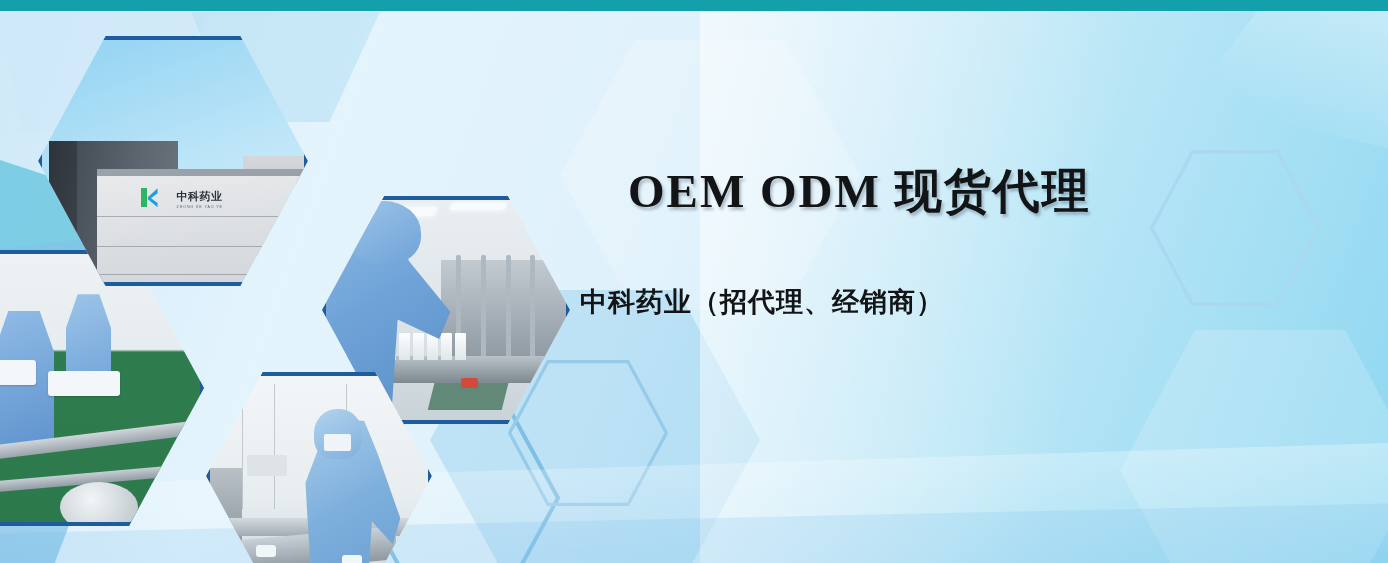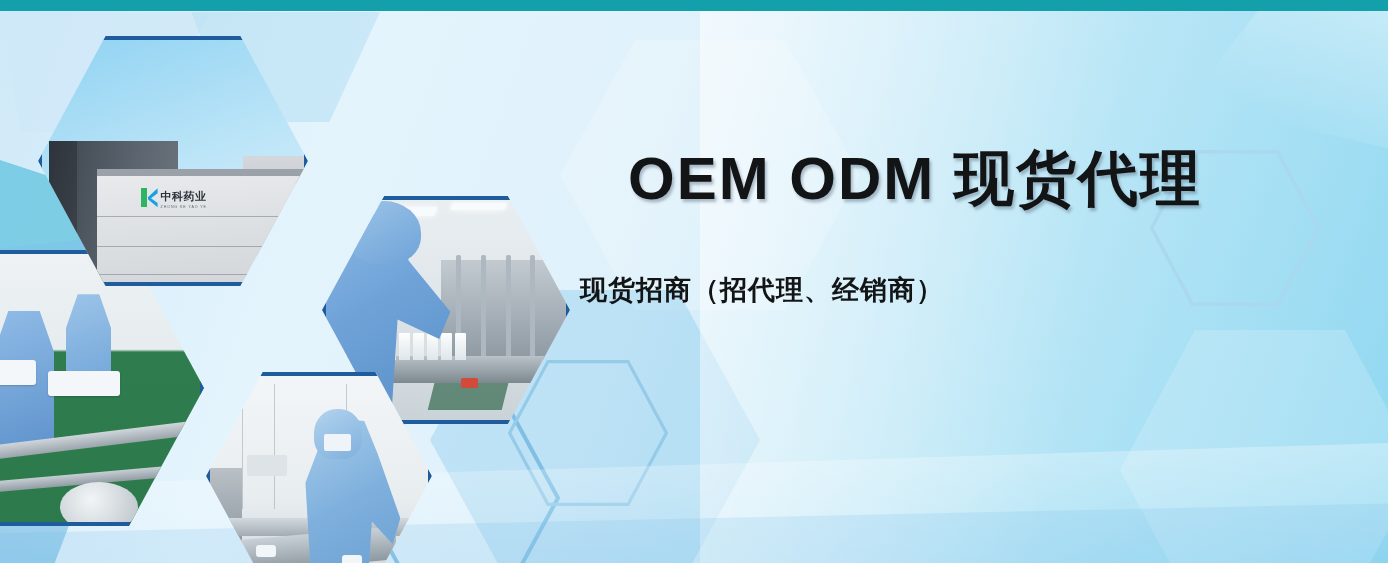--- a/index.html
+++ b/index.html
@@ -91,21 +91,21 @@
   .bld-dark{position:absolute;left:4%;top:42%;width:48%;height:58%;
             background:linear-gradient(100deg,#3b434c,#5d6670 60%,#6d757e);}
   .bld-dark:after{content:"";position:absolute;left:0;top:0;width:22%;height:100%;background:rgba(0,0,0,.22);}
   .bld-main{position:absolute;left:22%;top:56%;width:86%;height:48%;
             background:linear-gradient(175deg,#e8eaec,#cfd3d7);}
   .bld-top{position:absolute;left:22%;top:53%;width:86%;height:6%;background:#9aa1a8;}
   .seam{position:absolute;left:22%;width:86%;height:1px;background:rgba(120,128,136,.55);}
   .s1{top:72%}.s2{top:84%}.s3{top:95%}
   .bld-right{position:absolute;left:76%;top:48%;width:34%;height:40%;
              background:linear-gradient(180deg,#d4d8dc,#aeb4ba);}
-  .logo-wrap{position:absolute;left:38%;top:60%;display:flex;align-items:center;gap:3px;}
+  .logo-wrap{position:absolute;left:38%;top:60%;display:flex;align-items:center;gap:19px;}
   .logo-k{width:17px;height:19px;position:relative;}
   .logo-k .kl{position:absolute;left:0;top:0;width:6px;height:19px;background:#2eb463;}
   .logo-k .kr{position:absolute;left:7px;top:0;width:10px;height:19px;background:#19a0e0;
               clip-path:polygon(0 48%,100% 0,100% 26%,34% 52%,100% 78%,100% 100%,0 56%);}
   .logo-cn{font-size:11px;font-weight:bold;color:#2b3138;letter-spacing:.5px;line-height:1;}
   .logo-en{font-size:3.6px;color:#5b646e;letter-spacing:.9px;line-height:1;margin-top:2px;}
 
   
   .hx2{left:322px;top:196px;width:248px;height:228px;}
   .room2{position:absolute;inset:0;background:linear-gradient(180deg,#e9eef1 0%,#dfe6ea 48%,#c9d2d7 100%);}
@@ -165,21 +165,21 @@
   .g1{left:22%;top:83%;width:9%;height:6%;}
   .g2{left:60%;top:88%;width:9%;height:6%;}
 
   
   .copy{position:absolute;left:580px;top:120px;width:790px;}
   .h1,.h2{
     color:#121416;font-weight:bold;white-space:nowrap;
     text-shadow:2px 3px 3px rgba(90,110,130,.45);
   }
   .h1{font-size:63px;line-height:74px;letter-spacing:1px;}
-  .h2{font-size:60px;line-height:74px;letter-spacing:2px;margin-top:22px;padding-left:48px;}
+  .h2{font-size:47px;line-height:74px;letter-spacing:2px;margin-top:34px;padding-left:48px;font-family:Liberation Serif, serif;}
   .sub{
     margin-top:56px;color:#121416;font-size:27px;font-weight:bold;
     letter-spacing:1px;white-space:nowrap;display:flex;align-items:center;
   }
   .sub .gap{display:inline-block;width:46px;}
 </style>
 </head>
 <body>
 
 <div class="banner">
@@ -295,18 +295,18 @@
         <div class="glove4 g2"></div>
     </div>
     <div class="border"></div>
   </div>
 
   <div class="top-bar"></div>
 
   <div class="copy">
     <div class="h2">OEM ODM 现货代理</div>
     <div class="sub">
-      <span>现货招商（招代理、经销商）</span>
+      <span>中科药业（招代理、经销商）</span>
       <span class="gap"></span>
     </div>
   </div>
 
 </div>
 
 </body></html>

